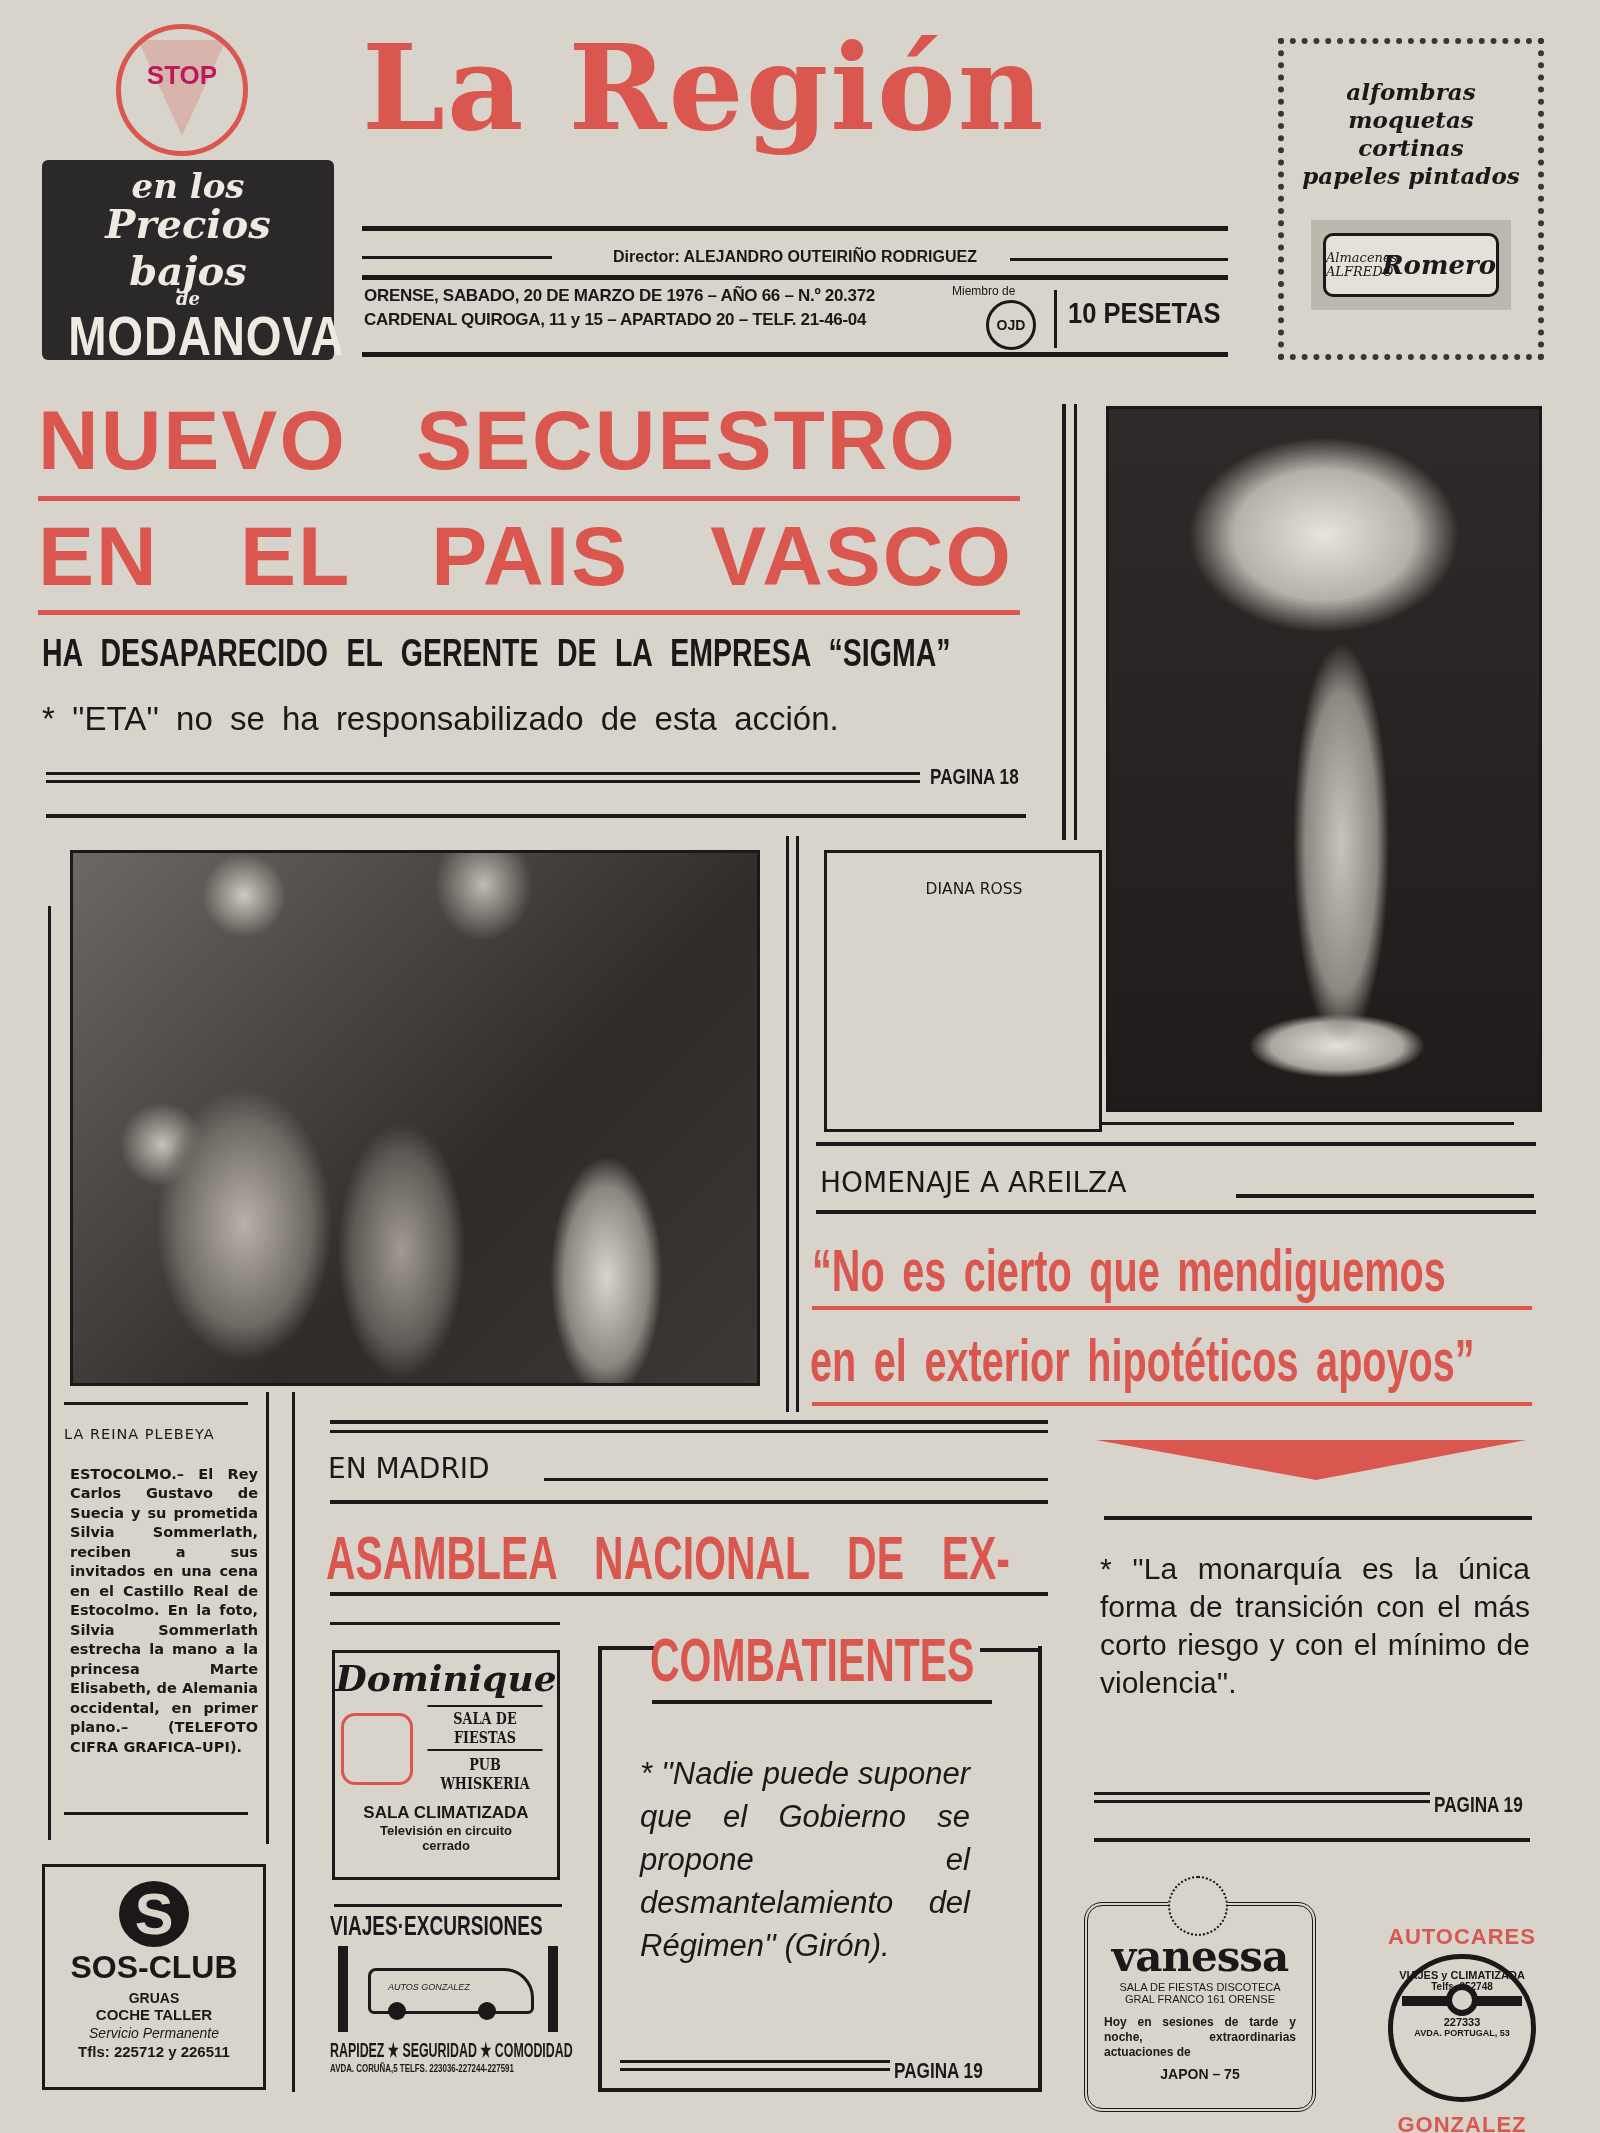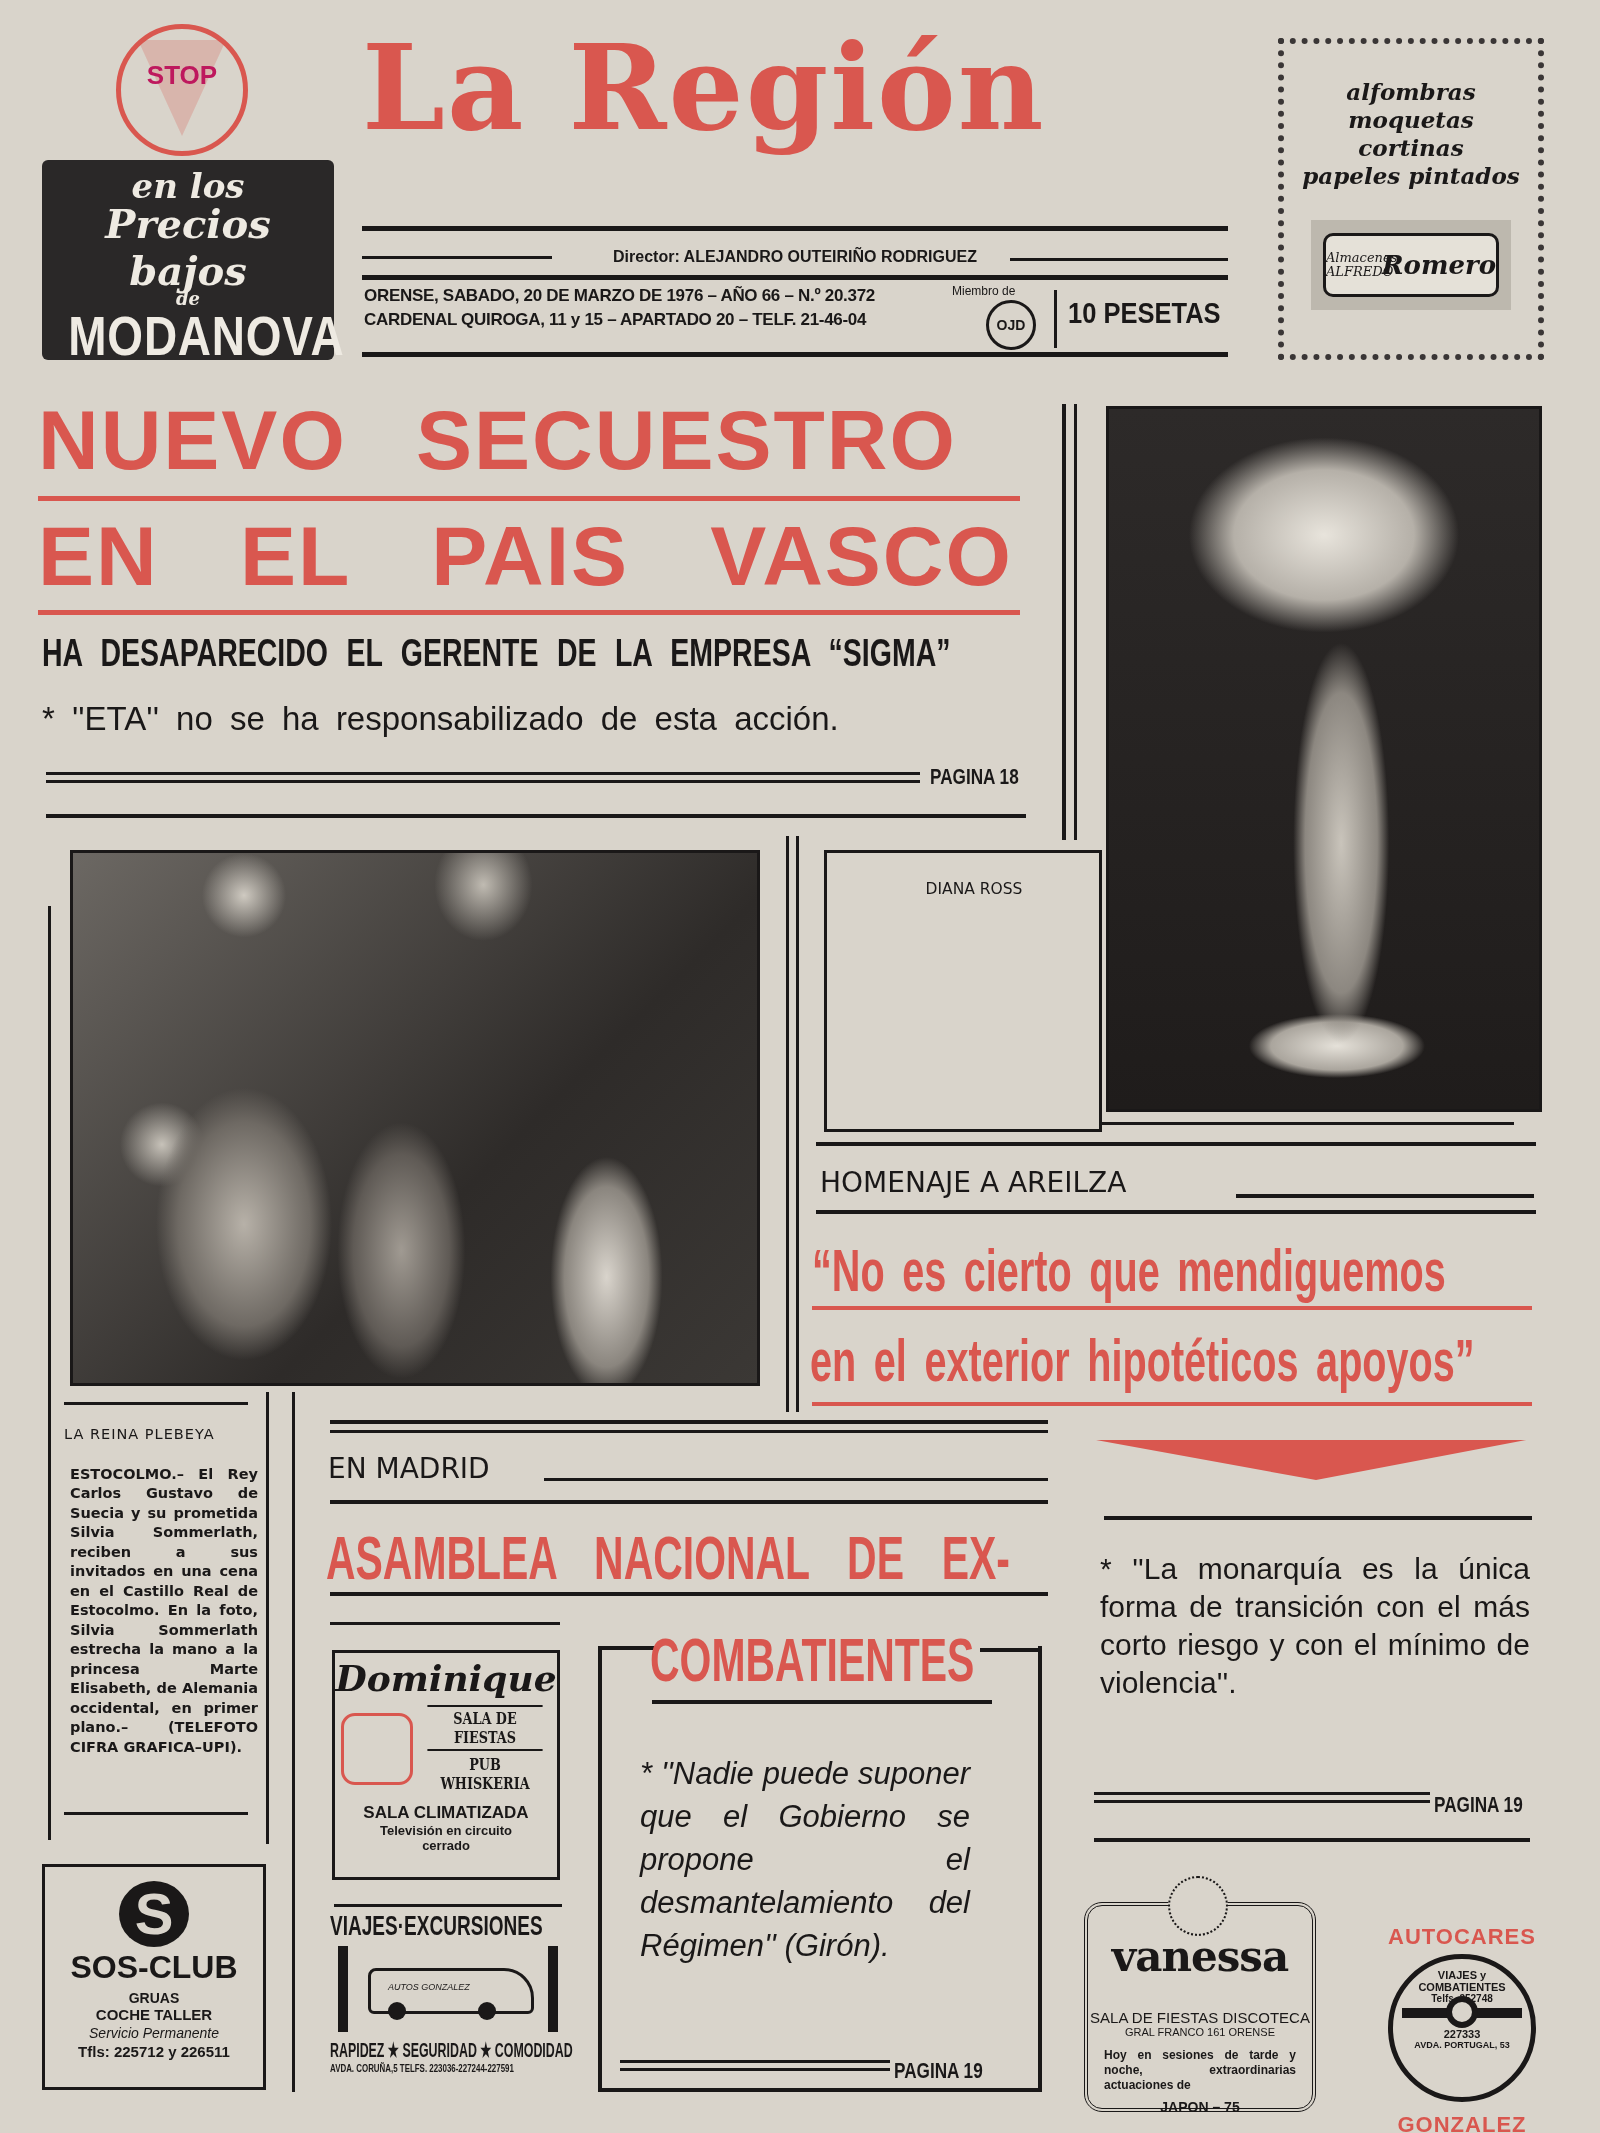--- a/index.html
+++ b/index.html
@@ -219,30 +219,30 @@
   <div style="font-size:32px;font-weight:bold;margin-top:2px;">SOS-CLUB</div>
   <div style="font-size:14px;font-weight:bold;margin-top:4px;">GRUAS</div>
   <div style="font-size:15px;font-weight:bold;">COCHE TALLER</div>
   <div style="font-size:14px;font-style:italic;margin-top:2px;">Servicio Permanente</div>
   <div style="font-size:15px;font-weight:bold;margin-top:2px;">Tfls: 225712 y 226511</div>
 </div>
 
 <div class="abs" style="left:1168px;top:1876px;width:56px;height:56px;border:2px dotted #1a1818;border-radius:50%;background:#d9d4cb;z-index:2;"></div>
 <div class="abs vanessa">
   <div style="font-family:'DejaVu Serif',serif;font-weight:bold;font-size:42px;margin-top:26px;letter-spacing:-1px;">vanessa</div>
-  <div style="font-size:15px;margin-top:28px;">SALA DE FIESTAS DISCOTECA</div>
+  <div style="font-size:11px;">SALA DE FIESTAS DISCOTECA</div>
   <div style="font-size:11px;">GRAL FRANCO 161 ORENSE</div>
   <div style="font-size:12px;font-weight:bold;margin:10px 16px 0;line-height:15px;text-align:justify;">Hoy en sesiones de tarde y noche, extraordinarias actuaciones de</div>
   <div style="font-size:14px;font-weight:bold;margin-top:6px;">JAPON – 75</div>
 </div>
 
 <div class="abs gonzalez">
   <div style="position:absolute;left:0;top:0;width:200px;text-align:center;font-weight:bold;font-size:22px;color:#d9574f;letter-spacing:1px;">AUTOCARES</div>
   <div style="position:absolute;left:26px;top:30px;width:148px;height:148px;border:5px solid #1a1818;border-radius:50%;box-sizing:border-box;text-align:center;">
-    <div style="font-size:11px;font-weight:bold;margin-top:10px;">VIAJES y COMBATIENTES</div>
+    <div style="font-size:11px;font-weight:bold;margin-top:10px;">VIAJES y CLIMATIZADA</div>
     <div style="font-size:10px;font-weight:bold;">Telfs. 252748</div>
     <div style="margin:4px auto;width:120px;height:10px;background:#1a1818;position:relative;">
         <div style="position:absolute;left:44px;top:-12px;width:32px;height:32px;border-radius:50%;background:#d9d4cb;border:6px solid #1a1818;box-sizing:border-box;"></div>
       </div>
     <div style="font-size:11px;font-weight:bold;margin-top:10px;">227333</div>
     <div style="font-size:9px;font-weight:bold;">AVDA. PORTUGAL, 53</div>
   </div>
   <div style="position:absolute;left:0;top:172px;width:200px;text-align:center;font-weight:bold;font-size:22px;color:#d9574f;letter-spacing:1px;margin-top:16px;">GONZALEZ</div>
 </div>
 

